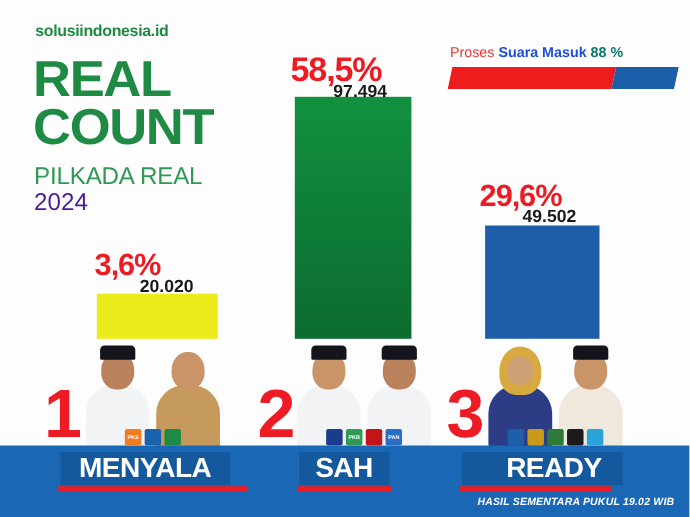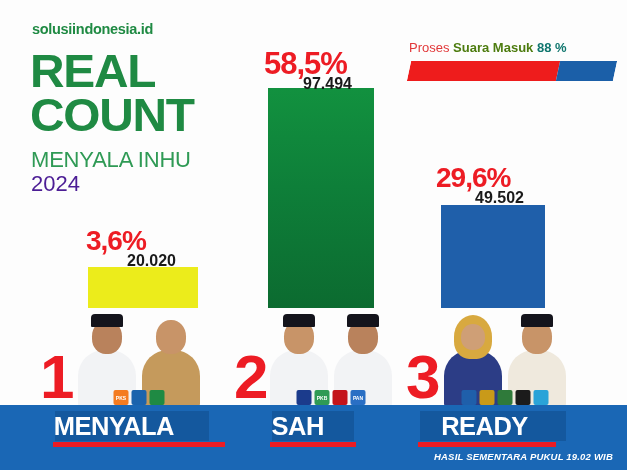--- a/index.html
+++ b/index.html
@@ -39,21 +39,21 @@
   .subtitle-year{
     position:absolute;left:31px;top:172px;
     color:#4c1d95;
     font-size:22px;font-weight:normal;line-height:1.05;
   }
 
   
   .progress-wrap{position:absolute;left:409px;top:40px;width:206px;}
   .progress-label{font-size:13px;white-space:nowrap;}
   .pl-1{color:#e2383a;font-weight:normal;}
-  .pl-2{color:#4d7c0f;font-weight:bold;}
+  .pl-2{color:#1d4ed8;font-weight:bold;}
   .pl-3{color:#0f766e;font-weight:bold;}
   .progress-track{
     position:relative;margin-top:6px;height:20px;width:206px;
     transform:skewX(-12deg);
     overflow:hidden;
   }
   .progress-fill{position:absolute;left:0;top:0;height:100%;background:#ee1c1c;}
   .progress-rest{position:absolute;top:0;right:0;height:100%;background:#1b5fa8;}
 
   
@@ -120,21 +120,21 @@
     position:absolute;bottom:1px;left:50%;transform:translateX(-50%);
     display:flex;gap:3px;z-index:4;
   }
   .logo{width:15px;height:15px;border-radius:2px;font-size:5px;color:#fff;
         display:flex;align-items:center;justify-content:center;font-weight:bold;overflow:hidden;}
 
   
   .footer{position:absolute;left:0;top:405px;width:627px;height:65px;background:#1a67b5;}
   .name-chip{
     position:absolute;top:6px;height:30px;
-    background:#14589e;display:flex;align-items:center;
+    background:#14589e;display:flex;align-items:center;justify-content:center;
   }
   .name-chip span{
     color:#ffffff;font-weight:bold;font-size:25px;letter-spacing:-0.5px;
     transform:scaleX(1.02);white-space:nowrap;
   }
   .chip-underline{position:absolute;height:5px;background:#ec1c24;}
 
   .chip-1{left:55px;width:154px;}
   .ul-1{left:53px;top:37px;width:172px;}
   .chip-2{left:272px;width:82px;}
@@ -150,21 +150,21 @@
 </style>
 </head>
 <body>
 
 <div id="stage">
 
   <div class="brand">solusiindonesia.id</div>
 
   <div class="title-real">REAL</div>
   <div class="title-count">COUNT</div>
-  <div class="subtitle">MENYALA INHU</div>
+  <div class="subtitle">PILKADA REAL</div>
   <div class="subtitle-year">2024</div>
 
   <div class="progress-wrap">
     <div class="progress-label">
       <span class="pl-1">Proses</span>
       <span class="pl-2">Suara Masuk</span>
       <span class="pl-3">88 %</span>
     </div>
     <div class="progress-track">
       <div class="progress-fill" id="progress-fill" style="width: 72.16%;"></div>

